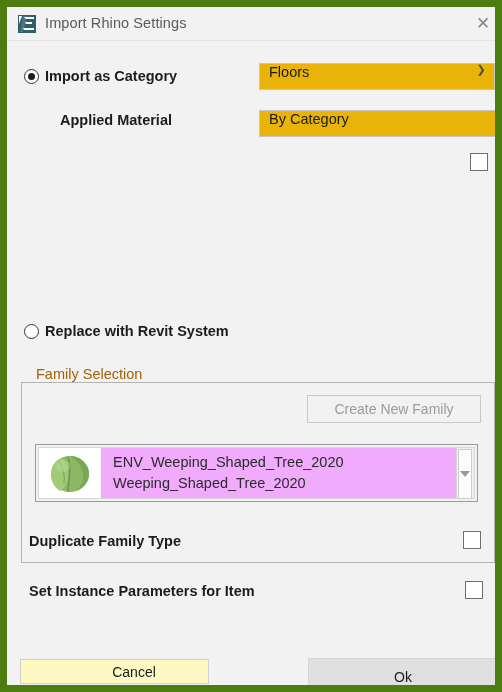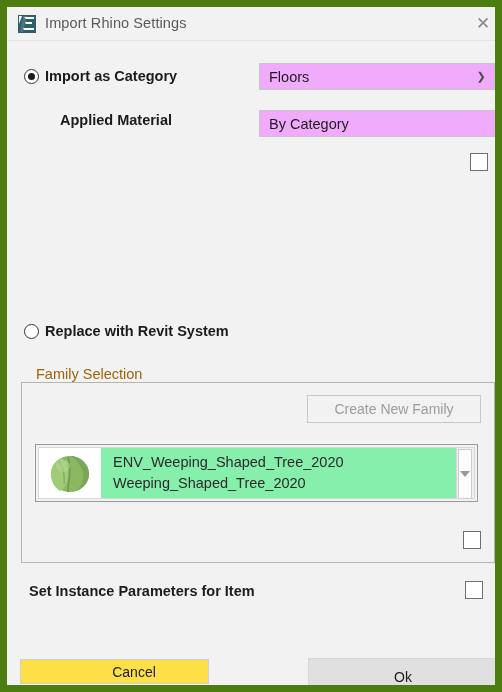--- a/index.html
+++ b/index.html
@@ -83,24 +83,24 @@
     margin-left: -3.5px;
     margin-top: -3.5px;
     border-radius: 50%;
     background: #1c1c1c;
   }
 
   .combo {
     position: absolute;
     height: 27px;
     box-sizing: border-box;
-    background: #f0abfc;
+    background: #eab308;
     border: 1px solid #c6c6c6;
     display: flex;
-    align-items: center;
+    align-items: flex-start;
   }
   .combo .combo-value {
     margin-left: 9px;
     font-size: 14.5px;
     color: #1c1c1c;
     white-space: nowrap;
     flex: 1;
   }
   .combo .chev {
     width: 26px;
@@ -144,21 +144,21 @@
     justify-content: center;
     font-size: 14px;
     cursor: default;
   }
   .btn-disabled {
     background: #f2f2f2;
     border: 1px solid #c8c8c8;
     color: #9b9b9b;
   }
   .btn-cancel {
-    background: #fde047;
+    background: #fef9c3;
     border: 1px solid #d0d0d0;
     color: #1c1c1c;
     padding-left: 39px;
   }
   .btn-ok {
     background: #e0e0e0;
     border: 1px solid #d6d6d6;
     color: #1c1c1c;
   }
 
@@ -168,21 +168,21 @@
     left: 28px; top: 437px;
     width: 443px; height: 58px;
     box-sizing: border-box;
     background: #f2f2f2;
     border: 1px solid #9a9a9a;
     padding: 2px;
   }
   .list-inner {
     position: relative;
     width: 100%; height: 100%;
-    background: #86efac;
+    background: #f0abfc;
     border: 1px solid #d8d8d8;
     box-sizing: border-box;
     display: flex;
     justify-content: flex-end;
   }
   .thumb {
     width: 62px;
     height: 100%;
     background: #ffffff;
     display: flex;
@@ -292,20 +292,21 @@
         <div>Weeping_Shaped_Tree_2020</div>
       </div>
       <div class="scrollbar">
         <div class="scroll-thumb">
           <span class="scroll-arrow"></span>
         </div>
       </div>
     </div>
   </div>
 
+  <span class="label" style="left:22px; top:526px;">Duplicate Family Type</span>
   <span class="checkbox" style="left:456px; top:524px;"></span>
 
   <span class="label" style="left:22px; top:576px;">Set Instance Parameters for Item</span>
   <span class="checkbox" style="left:458px; top:574px;"></span>
 
   <div class="btn btn-cancel" style="left:13px; top:652px; width:189px; height:25px;">Cancel</div>
   <div class="btn btn-ok" style="left:301px; top:651px; width:190px; height:37px;">Ok</div>
 
 </div>
 

